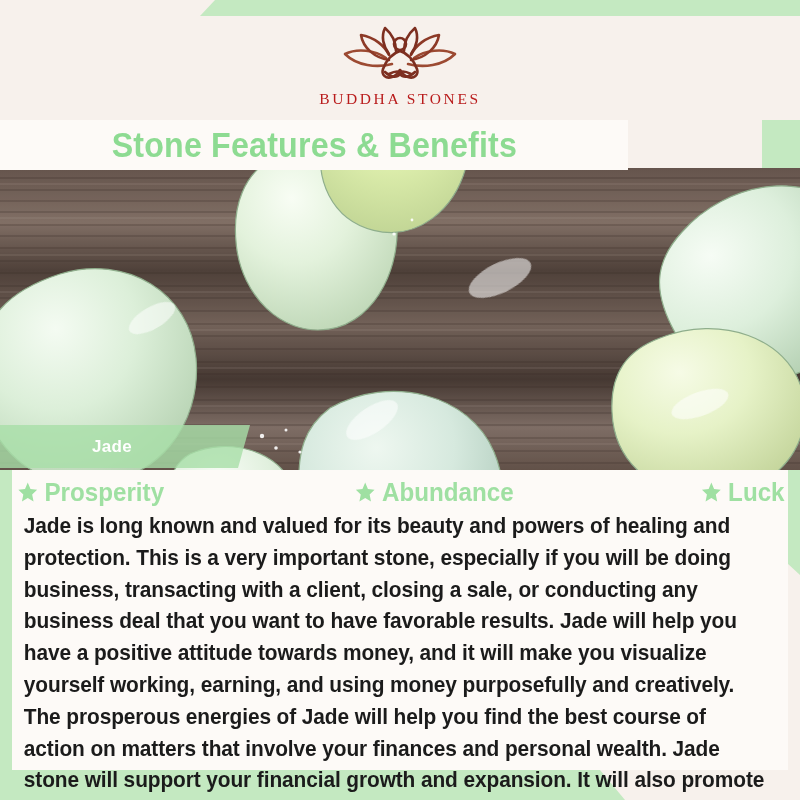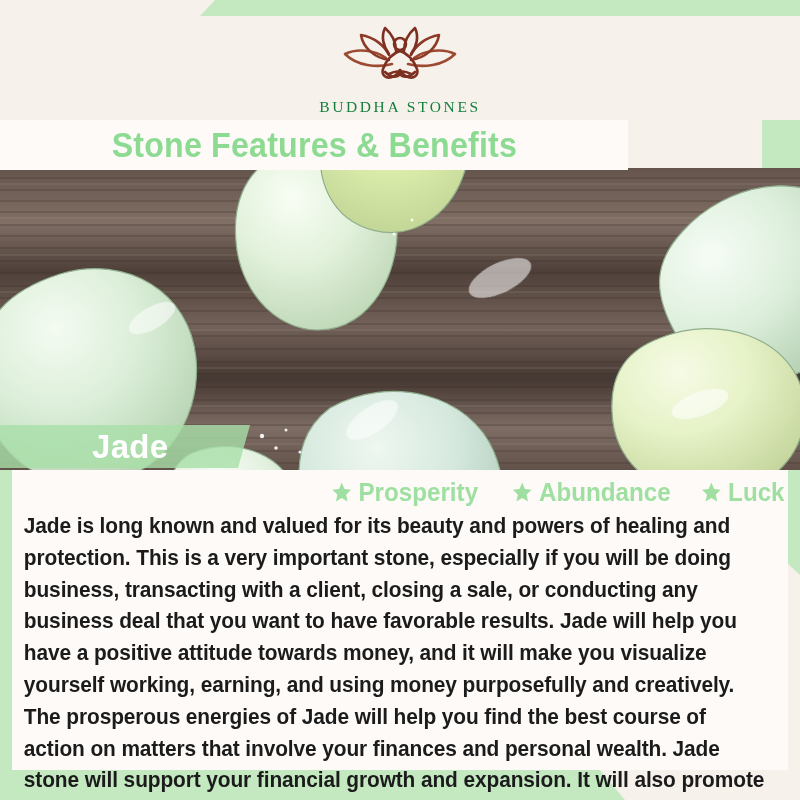--- a/index.html
+++ b/index.html
@@ -46,25 +46,25 @@
   .header {
     position: absolute;
     left: 0; top: 16px; width: 800px; height: 104px;
     background: #f7f1ec;
     display: flex; flex-direction: column;
     align-items: center; justify-content: flex-start;
     padding-top: 8px;
   }
   .logo-mark { width: 142px; height: 62px; display: block; }
   .brand-name {
-    margin-top: 12px;
+    margin-top: 4px;
     font-family: "Liberation Serif", serif;
     font-size: 15.5px;
     letter-spacing: 2.6px;
-    color: #15803d;
+    color: #b91c1c;
     white-space: nowrap;
     text-align: right;
   }
 
   
   .title-banner {
     position: absolute;
     left: 0; top: 120px; width: 628px; height: 50px;
     background: #fdfaf7;
     display: flex; align-items: center; justify-content: center;
@@ -95,34 +95,34 @@
     left: 0; top: 425px; width: 250px; height: 43px;
     background: rgba(168, 222, 168, 0.80);
     clip-path: polygon(0 0, 250px 0, 238px 43px, 0 43px);
     display: flex; align-items: center;
     z-index: 5;
   }
   .jade-text {
     margin-left: 92px;
     font-family: "Liberation Sans", sans-serif;
     font-weight: bold;
-    font-size: 33px;
+    font-size: 17px;
     color: #ffffff;
     letter-spacing: 0.3px;
   }
 
   
   .content {
     position: absolute;
     left: 12px; top: 470px; width: 776px; height: 300px;
     background: #fdfaf7;
     z-index: 4;
   }
   .benefits {
-    display: flex; align-items: center; justify-content: flex-end;
+    display: flex; align-items: center; justify-content: space-between;
     gap: 22px;
     height: 40px;
     padding-top: 4px;
   }
   .benefit {
     display: flex; align-items: center; gap: 7px;
     font-family: "Liberation Sans Narrow", "Liberation Sans", sans-serif;
     font-weight: bold;
     font-size: 26px;
     color: #9fe0a2;

